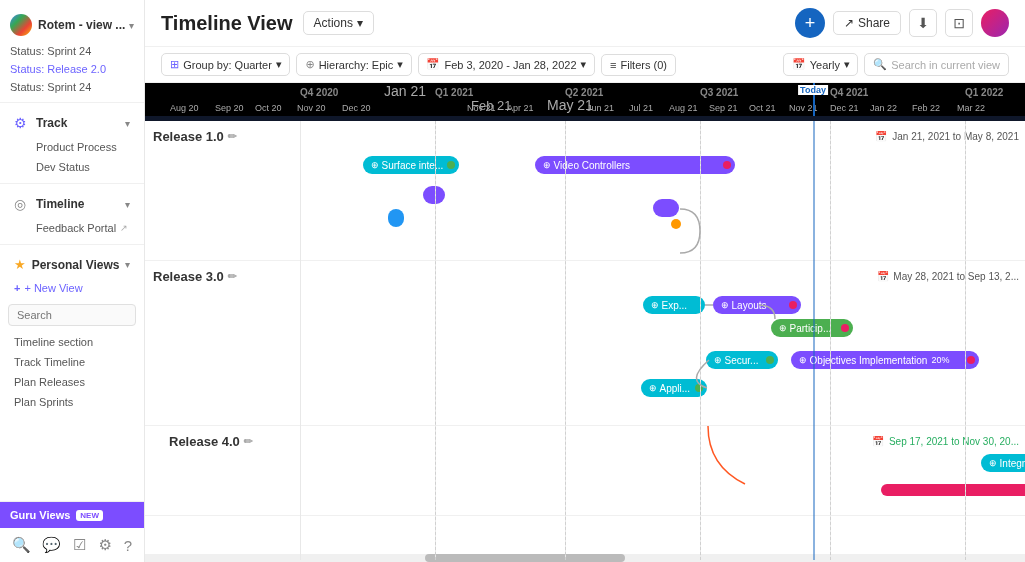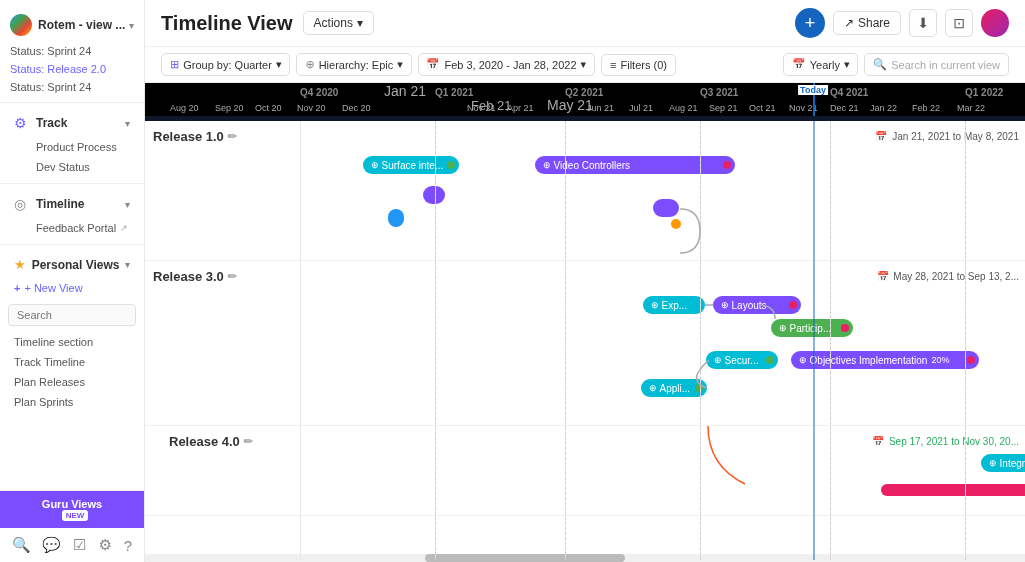--- a/index.html
+++ b/index.html
@@ -113,21 +113,20 @@
     }
     .guru-views-btn {
       display: flex;
       align-items: center;
       padding: 7px 10px;
       background: #7c4dff;
       color: #fff;
       cursor: pointer;
       font-size: 11px;
       font-weight: 600;
-      flex-direction: column;
     }
     .guru-new-badge {
       background: #fff;
       color: #7c4dff;
       font-size: 8px;
       font-weight: 700;
       padding: 1px 4px;
       border-radius: 3px;
       margin-left: 6px;
     }

